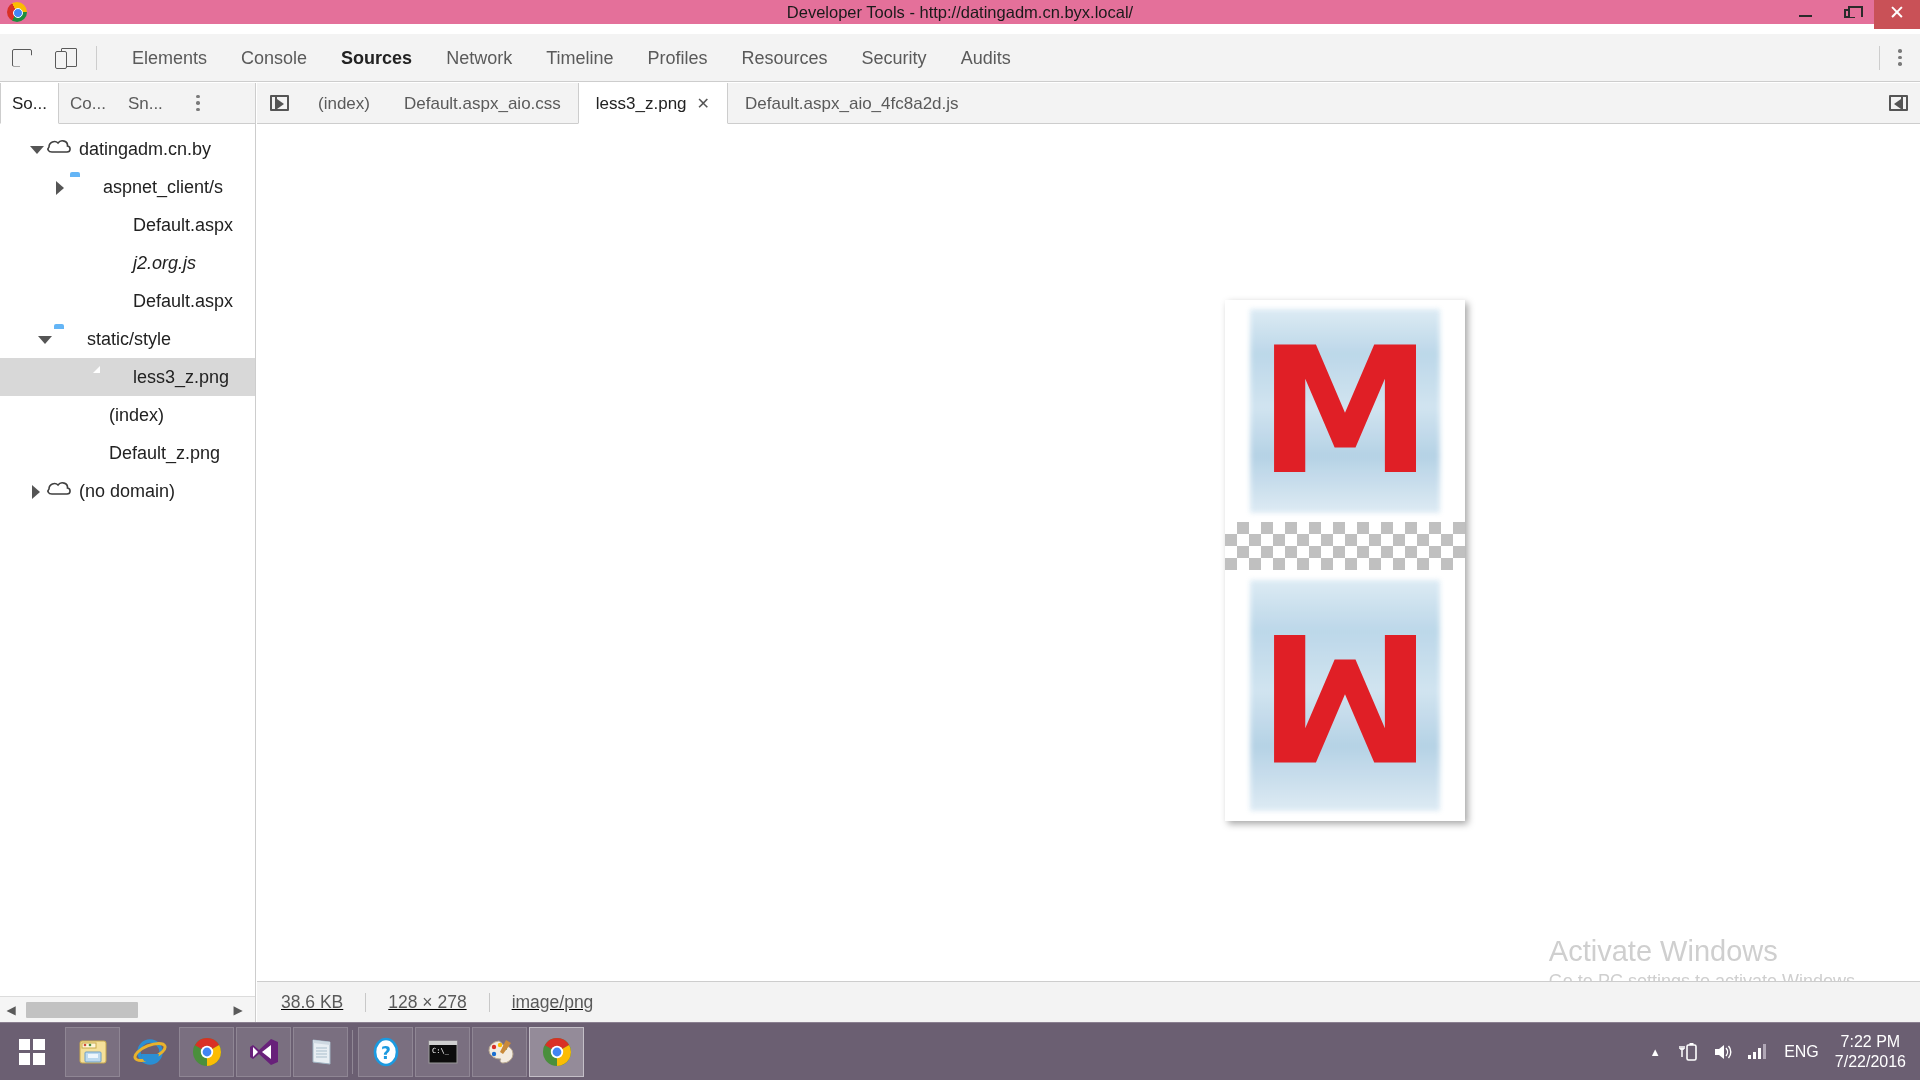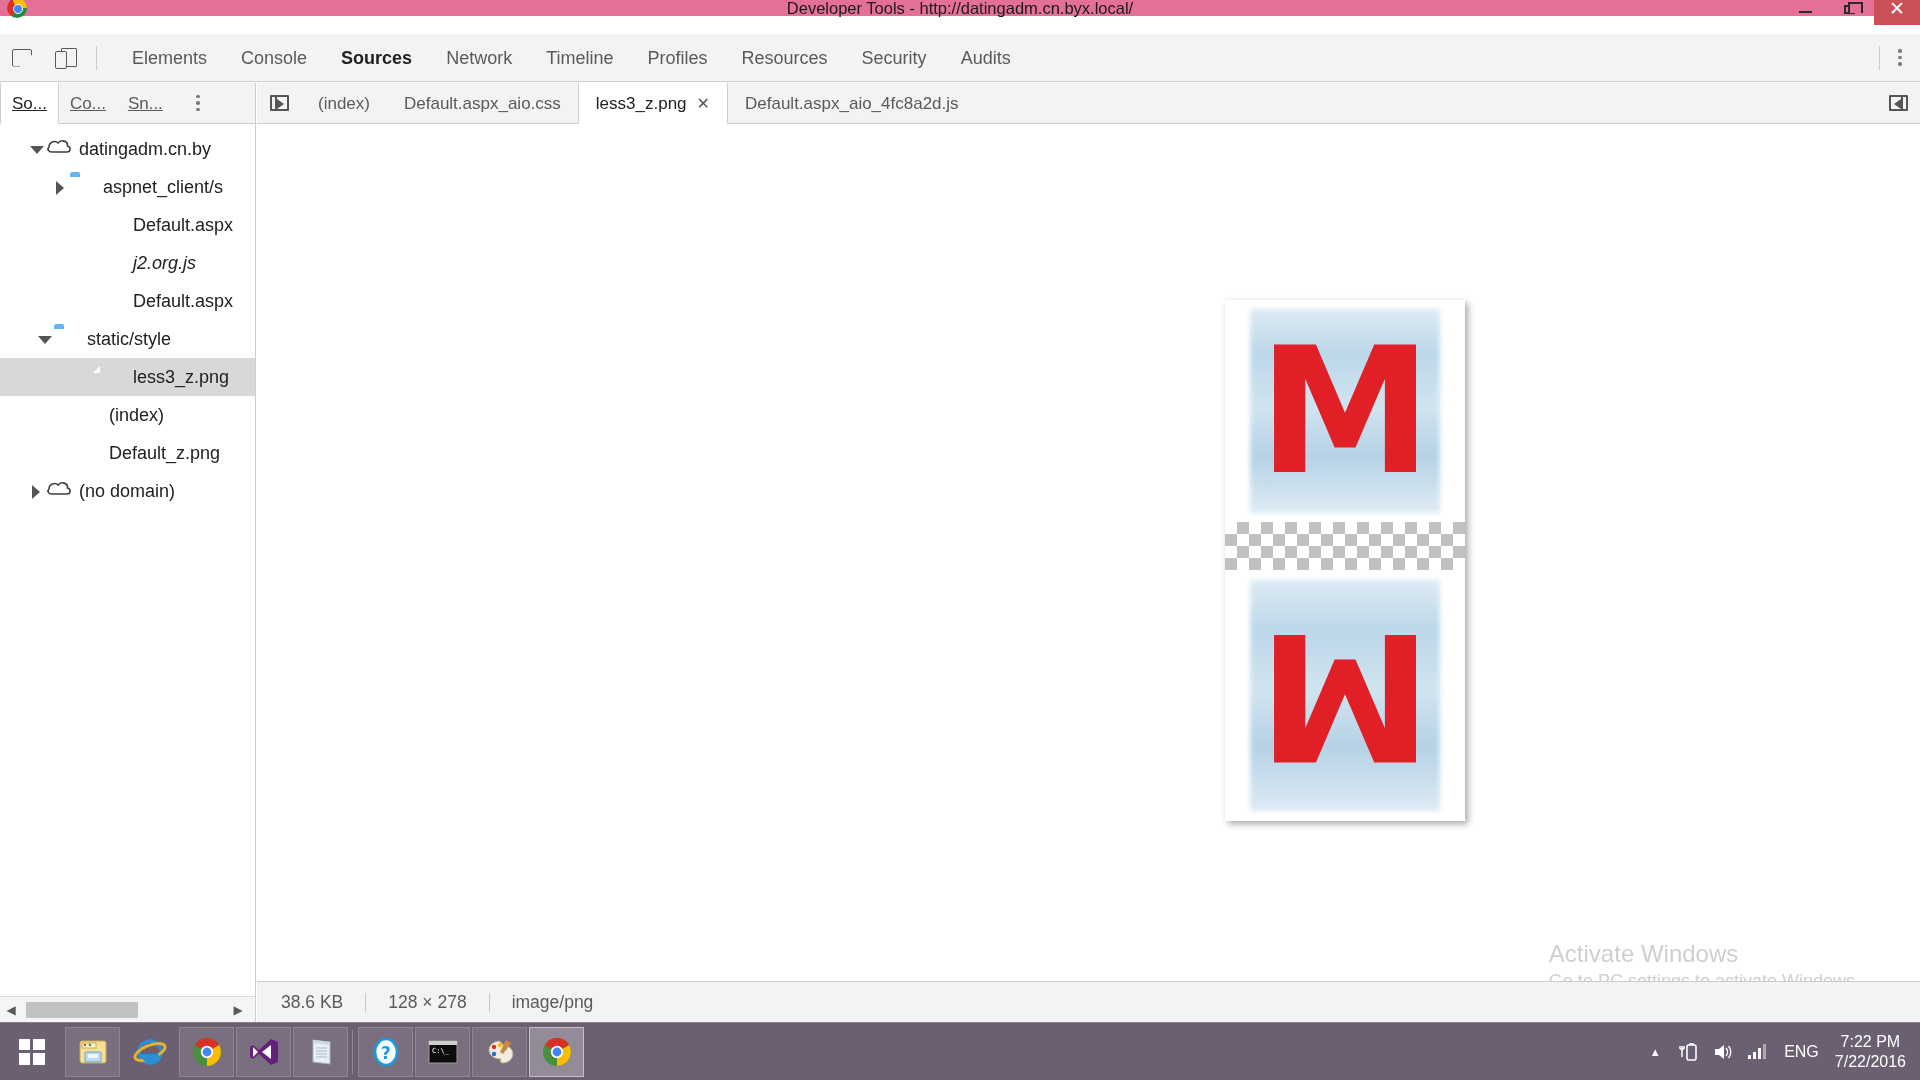--- a/index.html
+++ b/index.html
@@ -5,21 +5,21 @@
   * { box-sizing: border-box; margin: 0; padding: 0; }
   html, body {
     width: 1920px; height: 1080px;
     overflow: hidden;
     font-family: "Liberation Sans", sans-serif;
     background: #ffffff;
   }
 
   
   #titlebar {
-    position: absolute; left: 0; top: 0; width: 1920px; height: 16px;
+    position: absolute; left: 0; top: 0; width: 1920px; height: 24px;
     background: #e4709a;
     display: flex; align-items: center;
   }
   #chrome-logo {
     width: 20px; height: 20px; margin-left: 7px; position: relative;
     border-radius: 50%;
     background: conic-gradient(from 210deg, #d93025 0deg 120deg, #fbbc04 120deg 240deg, #1e8e3e 240deg 360deg);
     flex: 0 0 auto;
   }
   #chrome-logo::after {
@@ -82,21 +82,21 @@
   #sidebar {
     position: absolute; left: 0; top: 83px; width: 256px; bottom: 58px;
     background: #ffffff; border-right: 1px solid #cdcdcd;
     display: flex; flex-direction: column;
   }
   #sb-tabs {
     height: 41px; display: flex; align-items: center;
     background: #f3f3f3; border-bottom: 1px solid #cdcdcd; position: relative;
   }
   .sb-tab {
-    height: 41px; line-height: 41px; padding: 0 11px; font-size: 17px; color: #5a5a5a; text-decoration: underline;
+    height: 41px; line-height: 41px; padding: 0 11px; font-size: 17px; color: #5a5a5a;
   }
   .sb-tab.active {
     background: #ffffff; color: #222222;
     border: 1px solid #cdcdcd; border-bottom: 1px solid #ffffff; border-top: none;
     margin-bottom: -1px;
   }
   #sb-menu { margin-left: 12px; }
   #tree { flex: 1; overflow: hidden; padding-top: 6px; position: relative; }
   .node {
     height: 38px; display: flex; align-items: center; white-space: nowrap;
@@ -217,28 +217,28 @@
     position: absolute; inset: 0; display: flex; align-items: center; justify-content: center;
     color: #e01f26; font-size: 175px; font-weight: bold;
     font-family: "DejaVu Sans", sans-serif;
     filter: blur(0.7px);
     line-height: 1;
   }
   #part-bot .letter { transform: scaleY(-1); }
   #watermark {
     position: absolute; right: 60px; bottom: 30px; text-align: left; color: #cfcfcf; user-select: none;
   }
-  #wm-title { font-size: 24px; }
+  #wm-title { font-size: 29px; }
   #wm-sub { font-size: 18px; margin-top: 3px; }
 
   
   #statusbar {
     position: absolute; left: 257px; right: 0; bottom: 58px; height: 41px;
     background: #f3f3f3; border-top: 1px solid #cdcdcd;
-    display: flex; align-items: center; padding-left: 24px;
+    display: flex; align-items: center; padding-left: 24px; text-decoration: underline;
   }
   .st-item { font-size: 17.5px; color: #5a5a5a; }
   .st-sep { width: 1px; height: 19px; background: #c8c8c8; margin: 0 22px; }
 
   
   #taskbar {
     position: absolute; left: 0; bottom: 0; width: 1920px; height: 58px;
     background: #6b5f72;
     display: flex; align-items: center;
     border-top: 1px solid #8a7f90;

